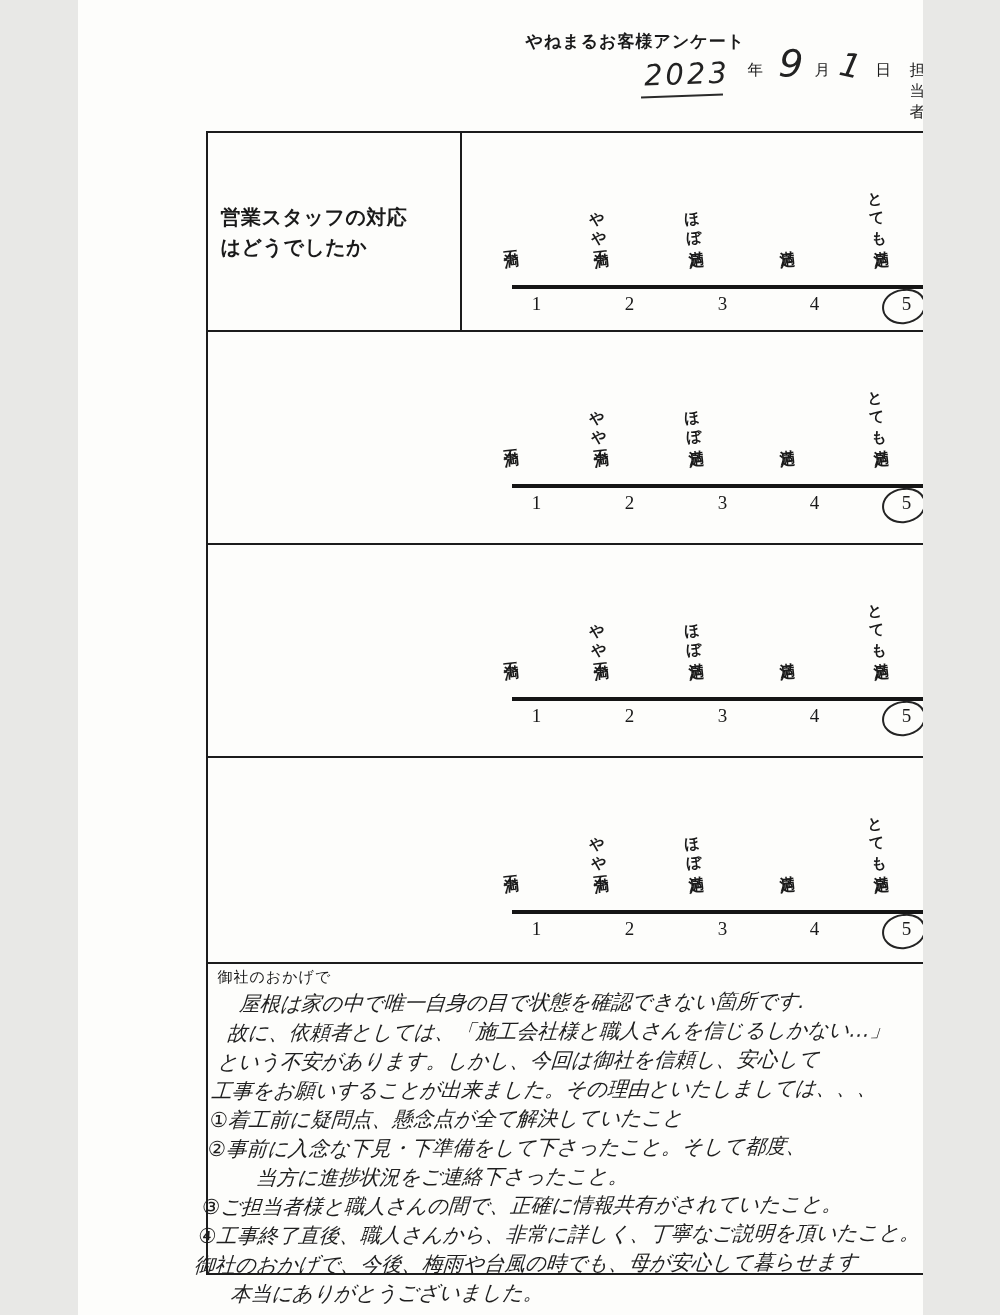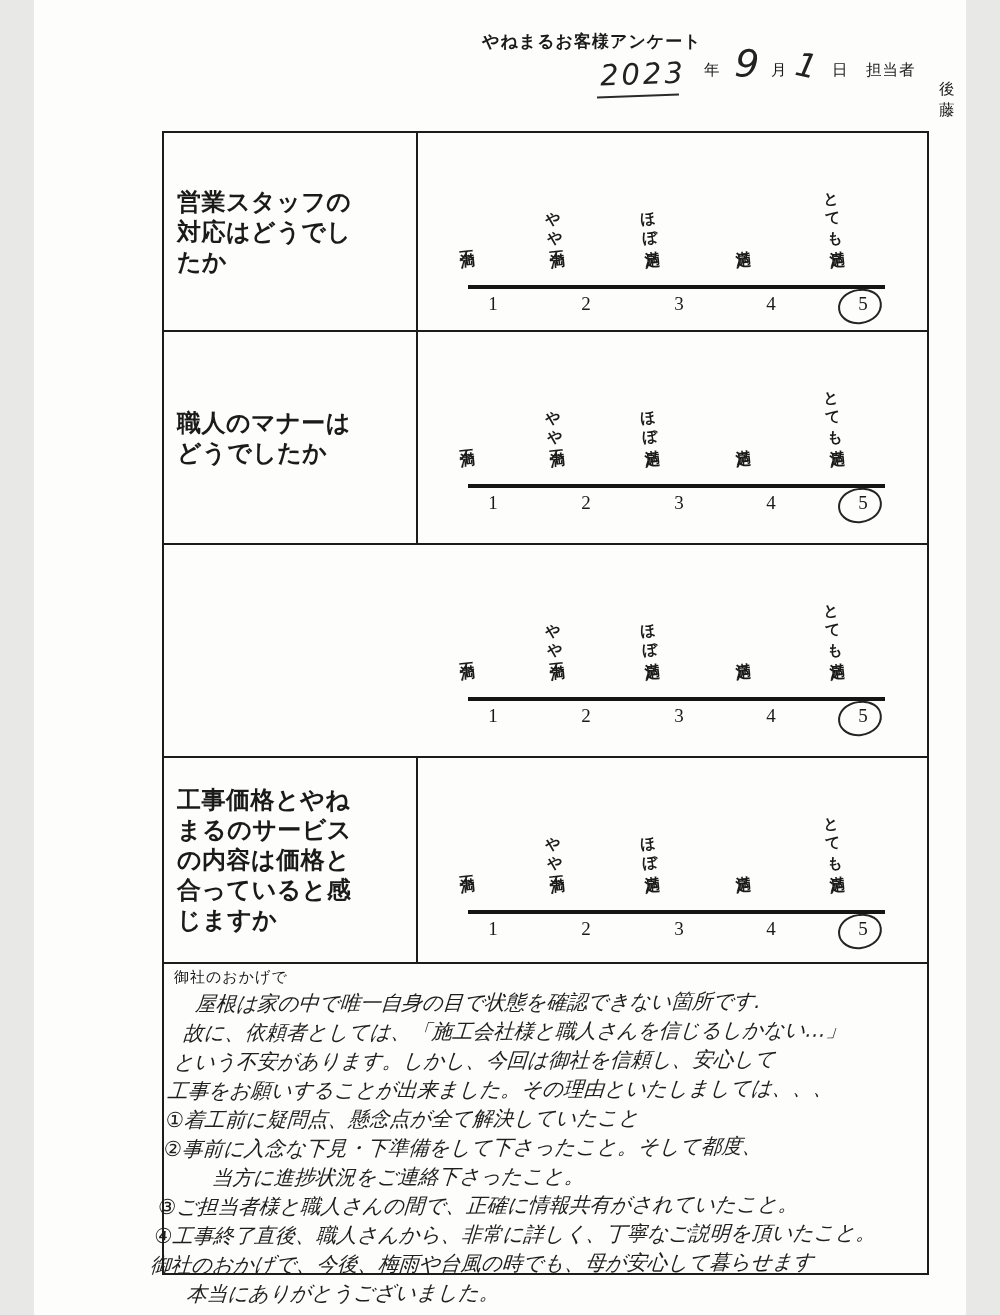--- a/index.html
+++ b/index.html
@@ -1,18 +1,18 @@
 <!DOCTYPE html>
 <html><head>
 <meta charset="utf-8">
 <style>
   html,body{margin:0;padding:0;background:#e8e8e6;}
   .page{
     position:relative;
-    width:932px;height:1315px;
+    width:845px;height:1315px;
     margin:0 auto;
     background:#fdfdfb;
     overflow:hidden;
     font-family:"Liberation Serif","DejaVu Serif",serif;
     color:#1a1a1a;
   }
   
   .title{
     position:absolute;left:448px;top:30px;
     font-size:17px;letter-spacing:1px;font-weight:bold;
@@ -43,21 +43,21 @@
     position:absolute;left:0;right:0;
     border-bottom:2px solid #1c1c1c;box-sizing:border-box;
   }
   .q-cell{
     position:absolute;left:0;top:0;bottom:0;width:254px;
     border-right:2px solid #1c1c1c;box-sizing:border-box;
     display:flex;align-items:center;
   }
   .q-text{
     margin-left:13px;width:196px;
-    font-size:24px;line-height:30px;letter-spacing:0.5px;
+    font-size:20px;line-height:30px;letter-spacing:0.5px;
     font-weight:bold;
   }
   .r-cell{position:absolute;left:254px;right:0;top:0;bottom:0;}
   .labels-area{position:absolute;left:0;right:0;top:0;height:152px;}
   .v-label{
     position:absolute;bottom:42px;
     writing-mode:vertical-rl;text-orientation:upright;
     font-size:15px;letter-spacing:2px;line-height:1;
     font-weight:bold;
     transform:translateX(-50%) rotate(-6deg);
@@ -136,23 +136,20 @@
       <div class="scale-line"></div>
       <span class="num" style="left:75px">1</span>
       <span class="num" style="left:168px">2</span>
       <span class="num" style="left:261px">3</span>
       <span class="num" style="left:353px">4</span>
       <span class="num" style="left:445px">5</span>
       <div class="circle"></div>
     </div>
   </div>
       <div class="row" style="top: 199px; height: 213px;">
-    <div class="q-cell">
-      <div class="q-text">職人のマナーはどうでしたか</div>
-    </div>
     <div class="r-cell">
       <div class="labels-area">
         <span class="v-label" style="left:47px">不満</span>
         <span class="v-label" style="left:137px">やや不満</span>
         <span class="v-label" style="left:232px">ほぼ満足</span>
         <span class="v-label" style="left:323px">満足</span>
         <span class="v-label" style="left:417px">とても満足</span>
       </div>
       <div class="scale-line"></div>
       <span class="num" style="left:75px">1</span>
@@ -175,23 +172,20 @@
       <div class="scale-line"></div>
       <span class="num" style="left:75px">1</span>
       <span class="num" style="left:168px">2</span>
       <span class="num" style="left:261px">3</span>
       <span class="num" style="left:353px">4</span>
       <span class="num" style="left:445px">5</span>
       <div class="circle"></div>
     </div>
   </div>
       <div class="row" style="top: 625px; height: 206px;">
-    <div class="q-cell">
-      <div class="q-text">工事価格とやねまるのサービスの内容は価格と合っていると感じますか</div>
-    </div>
     <div class="r-cell">
       <div class="labels-area">
         <span class="v-label" style="left:47px">不満</span>
         <span class="v-label" style="left:137px">やや不満</span>
         <span class="v-label" style="left:232px">ほぼ満足</span>
         <span class="v-label" style="left:323px">満足</span>
         <span class="v-label" style="left:417px">とても満足</span>
       </div>
       <div class="scale-line"></div>
       <span class="num" style="left:75px">1</span>

